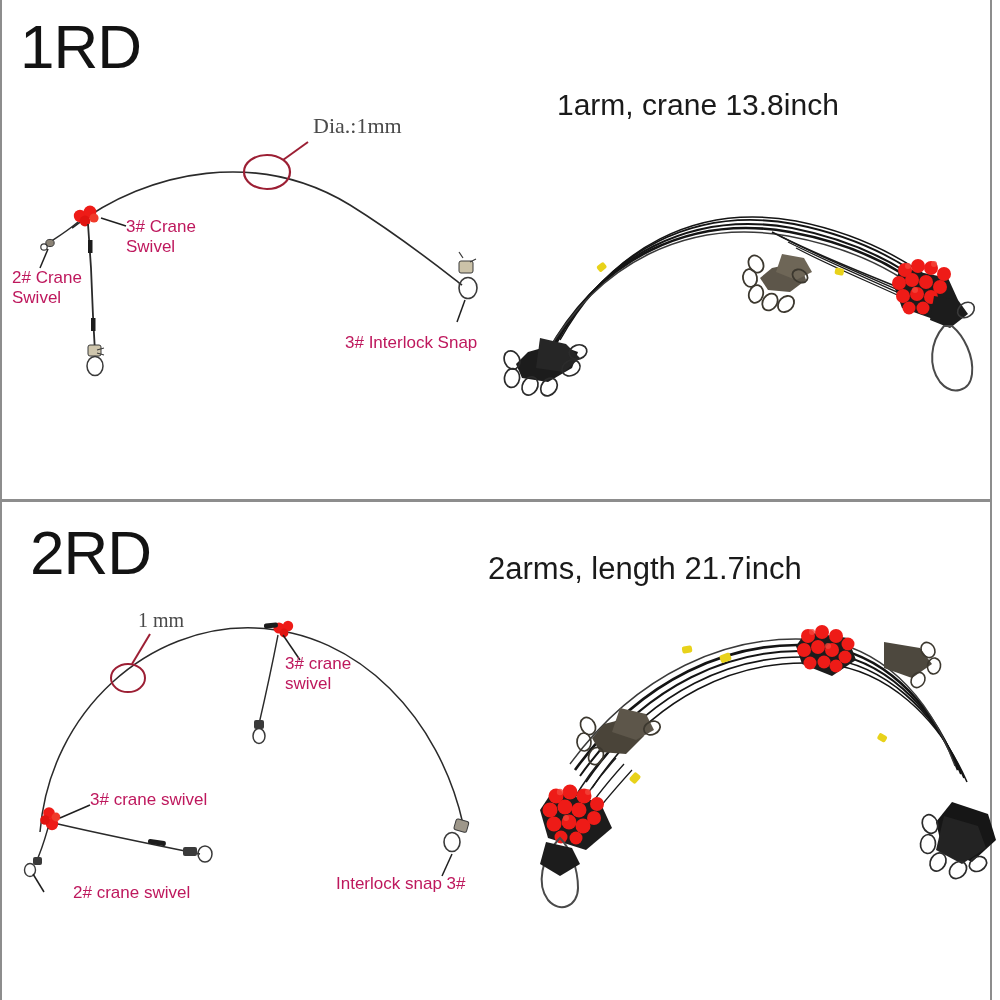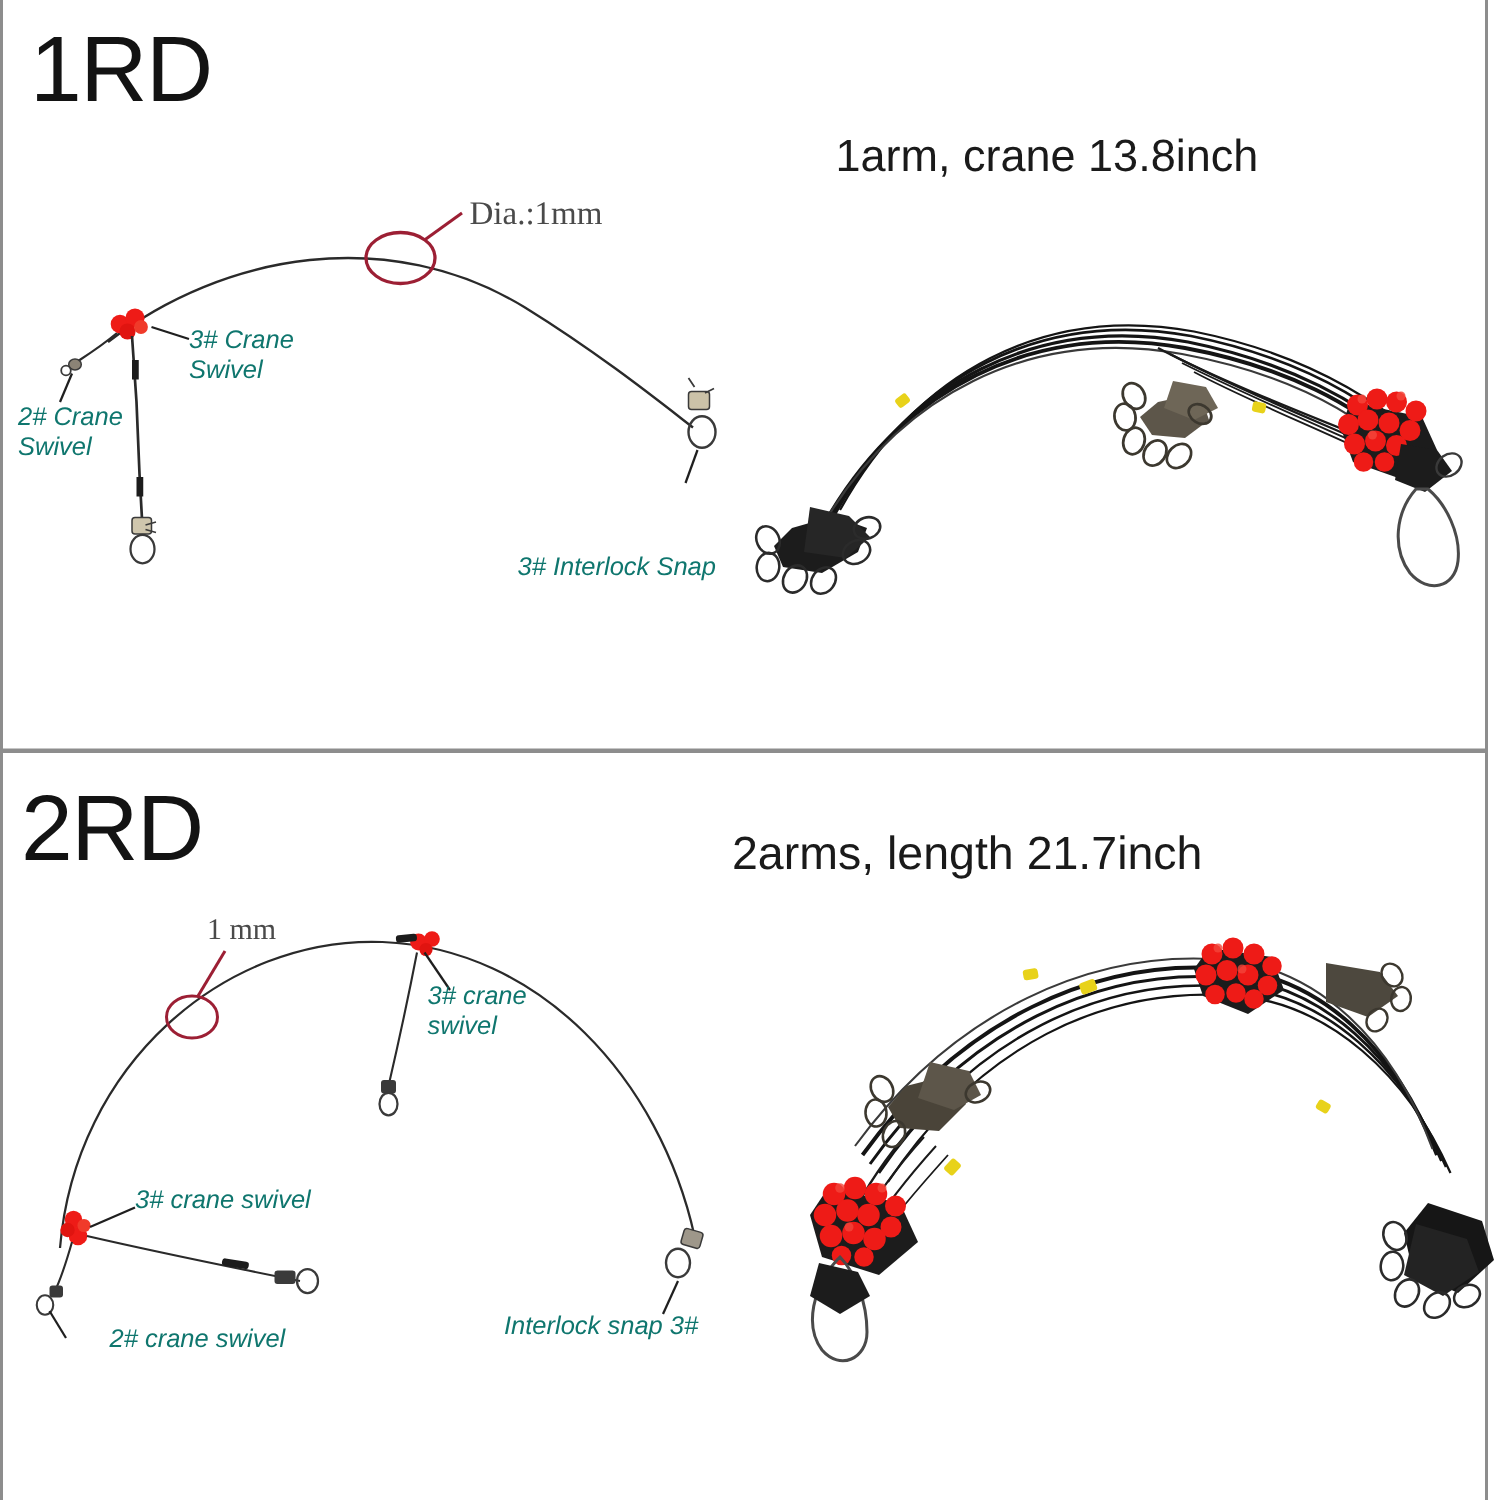--- a/index.html
+++ b/index.html
@@ -56,24 +56,23 @@
   .dia-label {
     position: absolute;
     font-family: "Liberation Serif", serif;
     color: #4a4a4a;
     white-space: nowrap;
     line-height: 1.05;
   }
   .callout {
     position: absolute;
     font-family: "Liberation Sans", sans-serif;
-    color: #0f766e;
+    color: #be185d;
     white-space: nowrap;
     line-height: 1.15;
-    font-style: italic;
   }
 </style>
 </head>
 <body>
 
 <div id="page">
 
   <div class="frame-border" style="left:0px;   top:0px;   width:2px;  height:1000px;"></div>
   <div class="frame-border" style="left:990px; top:0px;   width:2px;  height:1000px;"></div>
   <div class="frame-border" style="left:0px;   top:499px; width:992px;height:3px;"></div>
@@ -119,33 +118,33 @@
       </g>
 
       <ellipse cx="267" cy="172" rx="23" ry="17" fill="none" stroke="#9c1f34" stroke-width="2.2"></ellipse>
       <line x1="283" y1="160" x2="308" y2="142" stroke="#9c1f34" stroke-width="2"></line>
 
       <line x1="101" y1="218" x2="126" y2="226" stroke="#1f1f1f" stroke-width="1.5"></line>
       <line x1="48" y1="249" x2="40" y2="268" stroke="#1f1f1f" stroke-width="1.5"></line>
       <line x1="465" y1="300" x2="457" y2="322" stroke="#1f1f1f" stroke-width="1.5"></line>
     </svg>
 
-    <div class="dia-label" style="left:313px; top:130px; font-size:22px;">Dia.:1mm</div>
+    <div class="dia-label" style="left:313px; top:114px; font-size:22px;">Dia.:1mm</div>
 
     <div class="callout" style="left:126px; top:217px; font-size:17px;">
       <div>3# Crane</div>
       <div>Swivel</div>
     </div>
 
     <div class="callout" style="left:12px; top:268px; font-size:17px;">
       <div>2# Crane</div>
       <div>Swivel</div>
     </div>
 
-    <div class="callout" style="left:345px; top:333px; font-size:17px;margin-top:35px;">
+    <div class="callout" style="left:345px; top:333px; font-size:17px;">
       <div>3# Interlock Snap</div>
     </div>
 
     <svg class="svg-layer" width="1000" height="500" viewBox="0 0 1000 500" style="left:0; top:0;">
       <defs>
         <g id="snapFan1">
           <ellipse cx="0" cy="0" rx="7" ry="9" fill="none" stroke="#2b2b2b" stroke-width="1.6"></ellipse>
         </g>
       </defs>
 
@@ -222,21 +221,21 @@
       <g>
         <path d="M 934 296 L 958 300 L 968 314 L 950 328 L 930 320 Z" fill="#1c1c1c"></path>
         <path d="M 944 326 C 930 342 928 366 940 382 C 952 396 970 392 972 374 C 974 356 964 336 952 326 Z" fill="none" stroke="#4a4a4a" stroke-width="2"></path>
         <ellipse cx="966" cy="310" rx="7" ry="9" transform="rotate(54 966 310)" fill="none" stroke="#3a3a3a" stroke-width="1.6"></ellipse>
       </g>
     </svg>
   </div>
 
   <div class="panel" id="panel-2rd">
 
-    <div class="panel-code" style="left:14px; top:20px; font-size:62px;">2RD</div>
+    <div class="panel-code" style="left:30px; top:20px; font-size:62px;">2RD</div>
 
     <div class="photo-heading" style="left:488px; top:51px; font-size:31px;">2arms, length 21.7inch</div>
 
     <svg class="svg-layer" width="500" height="498" viewBox="0 0 500 498">
 
       <path d="M 40 330 C 50 208 150 122 255 126 C 360 130 440 218 463 322" fill="none" stroke="#2a2a2a" stroke-width="1.5"></path>
 
       <g>
         <circle cx="279" cy="126" r="5.6" fill="#ee1b17"></circle>
         <circle cx="288" cy="124" r="5.2" fill="#ee1b17"></circle>

